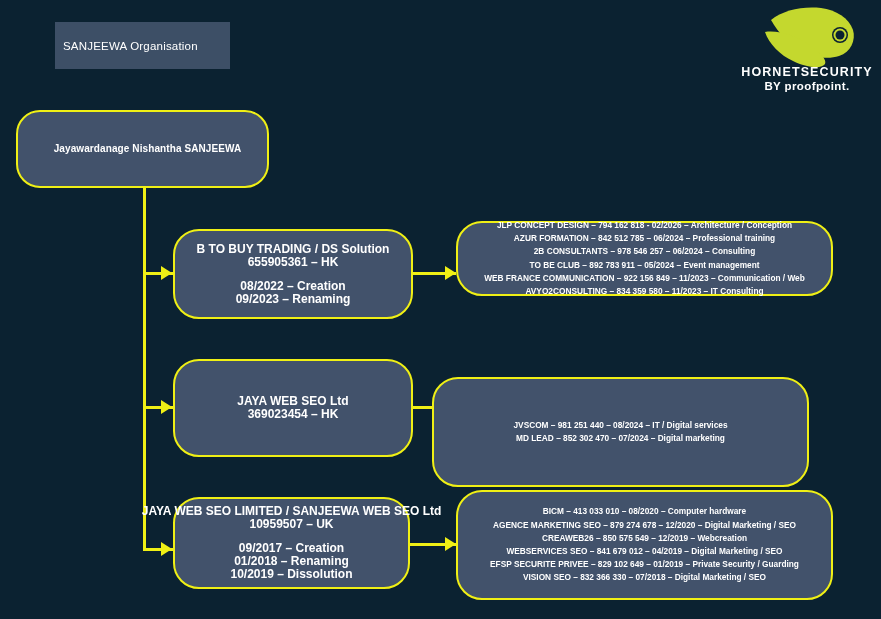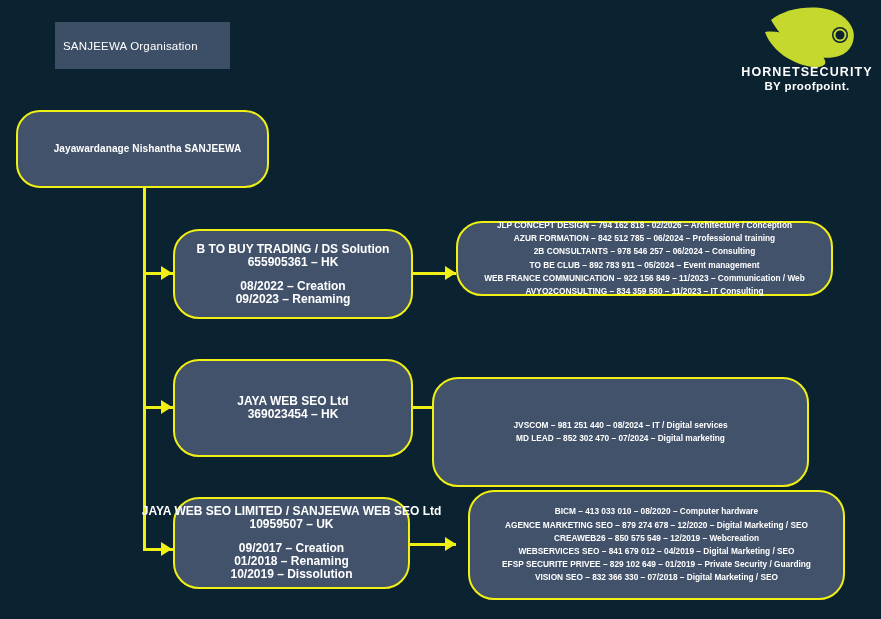--- a/index.html
+++ b/index.html
@@ -85,21 +85,21 @@
   }
 
   
   #node-mid-1 { left: 173px; top: 229px; width: 240px; height: 90px; }
   #node-mid-2 { left: 173px; top: 359px; width: 240px; height: 98px; }
   #node-mid-3 { left: 173px; top: 497px; width: 237px; height: 92px; }
 
   
   #node-right-1 { left: 456px; top: 221px; width: 377px; height: 75px; }
   #node-right-2 { left: 432px; top: 353px; width: 377px; height: 110px; margin-top: 24px; }
-  #node-right-3 { left: 456px; top: 490px; width: 377px; height: 110px; margin-left: 12px; }
+  #node-right-3 { left: 456px; top: 490px; width: 377px; height: 110px; }
 
   #node-mid-1 .line,
   #node-mid-2 .line,
   #node-mid-3 .line { font-size: 12px; line-height: 13px; }
 
   #node-right-1 .line,
   #node-right-2 .line,
   #node-right-3 .line { font-size: 8.3px; line-height: 13.2px; }
 
   

